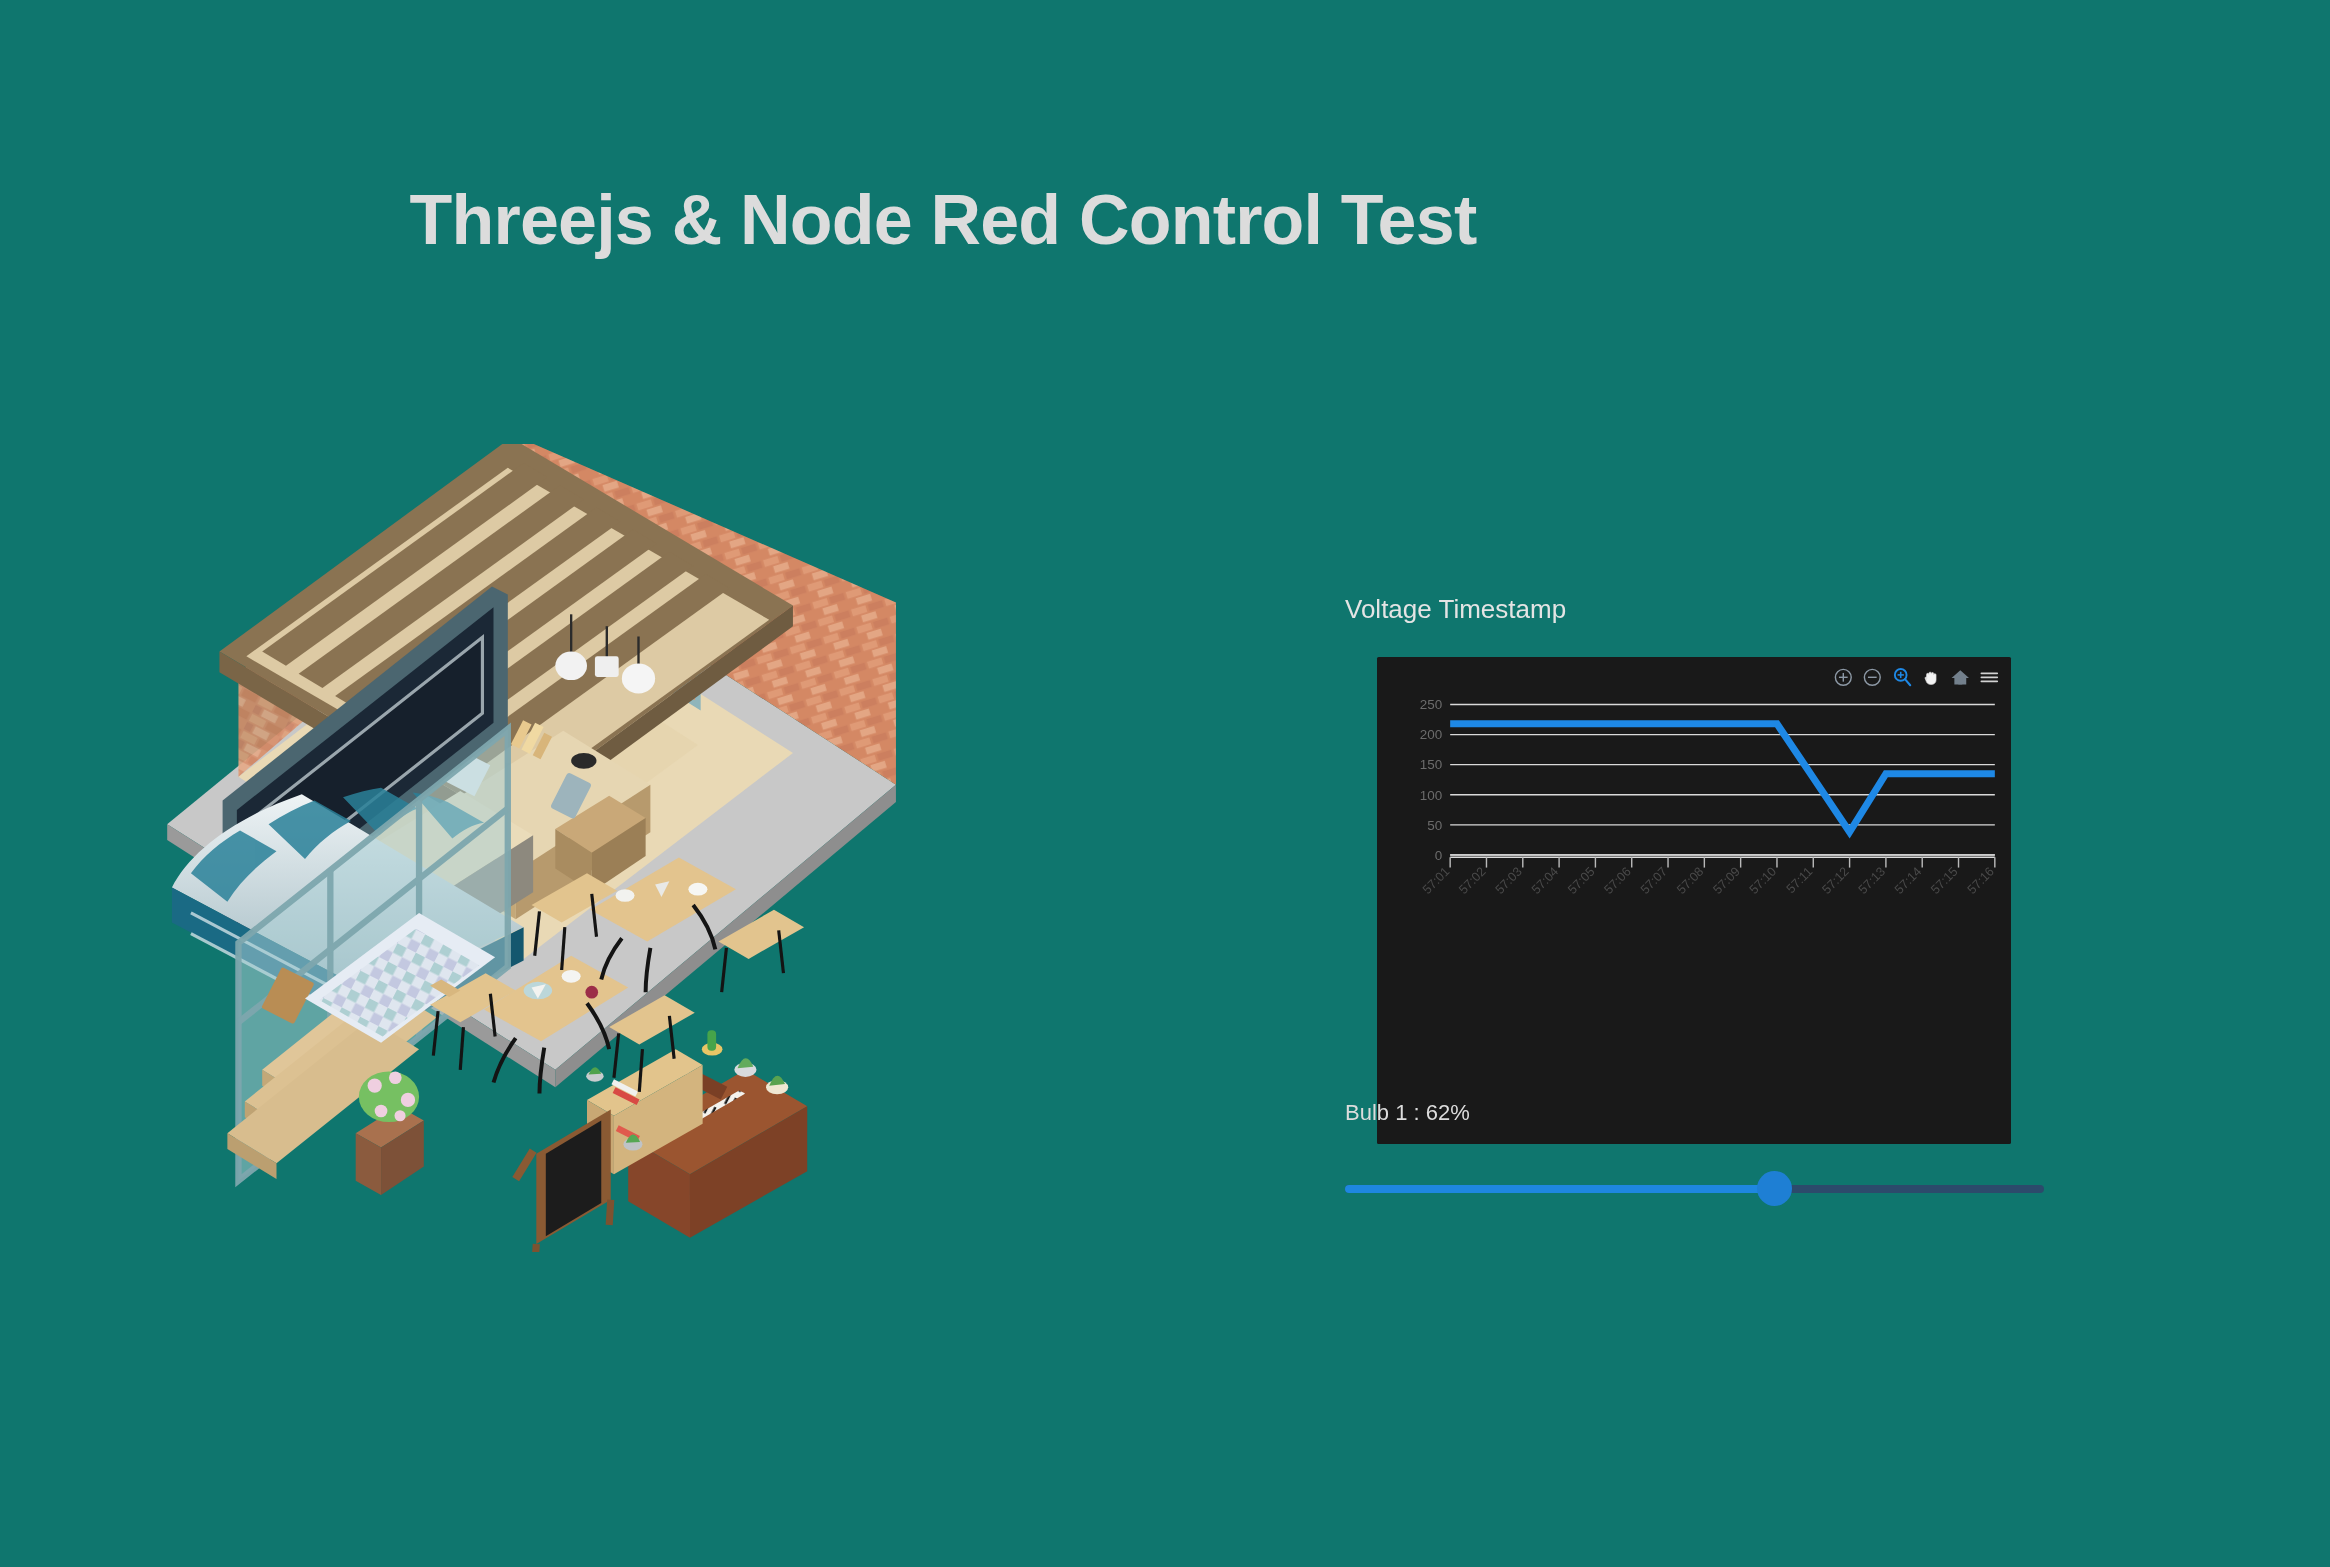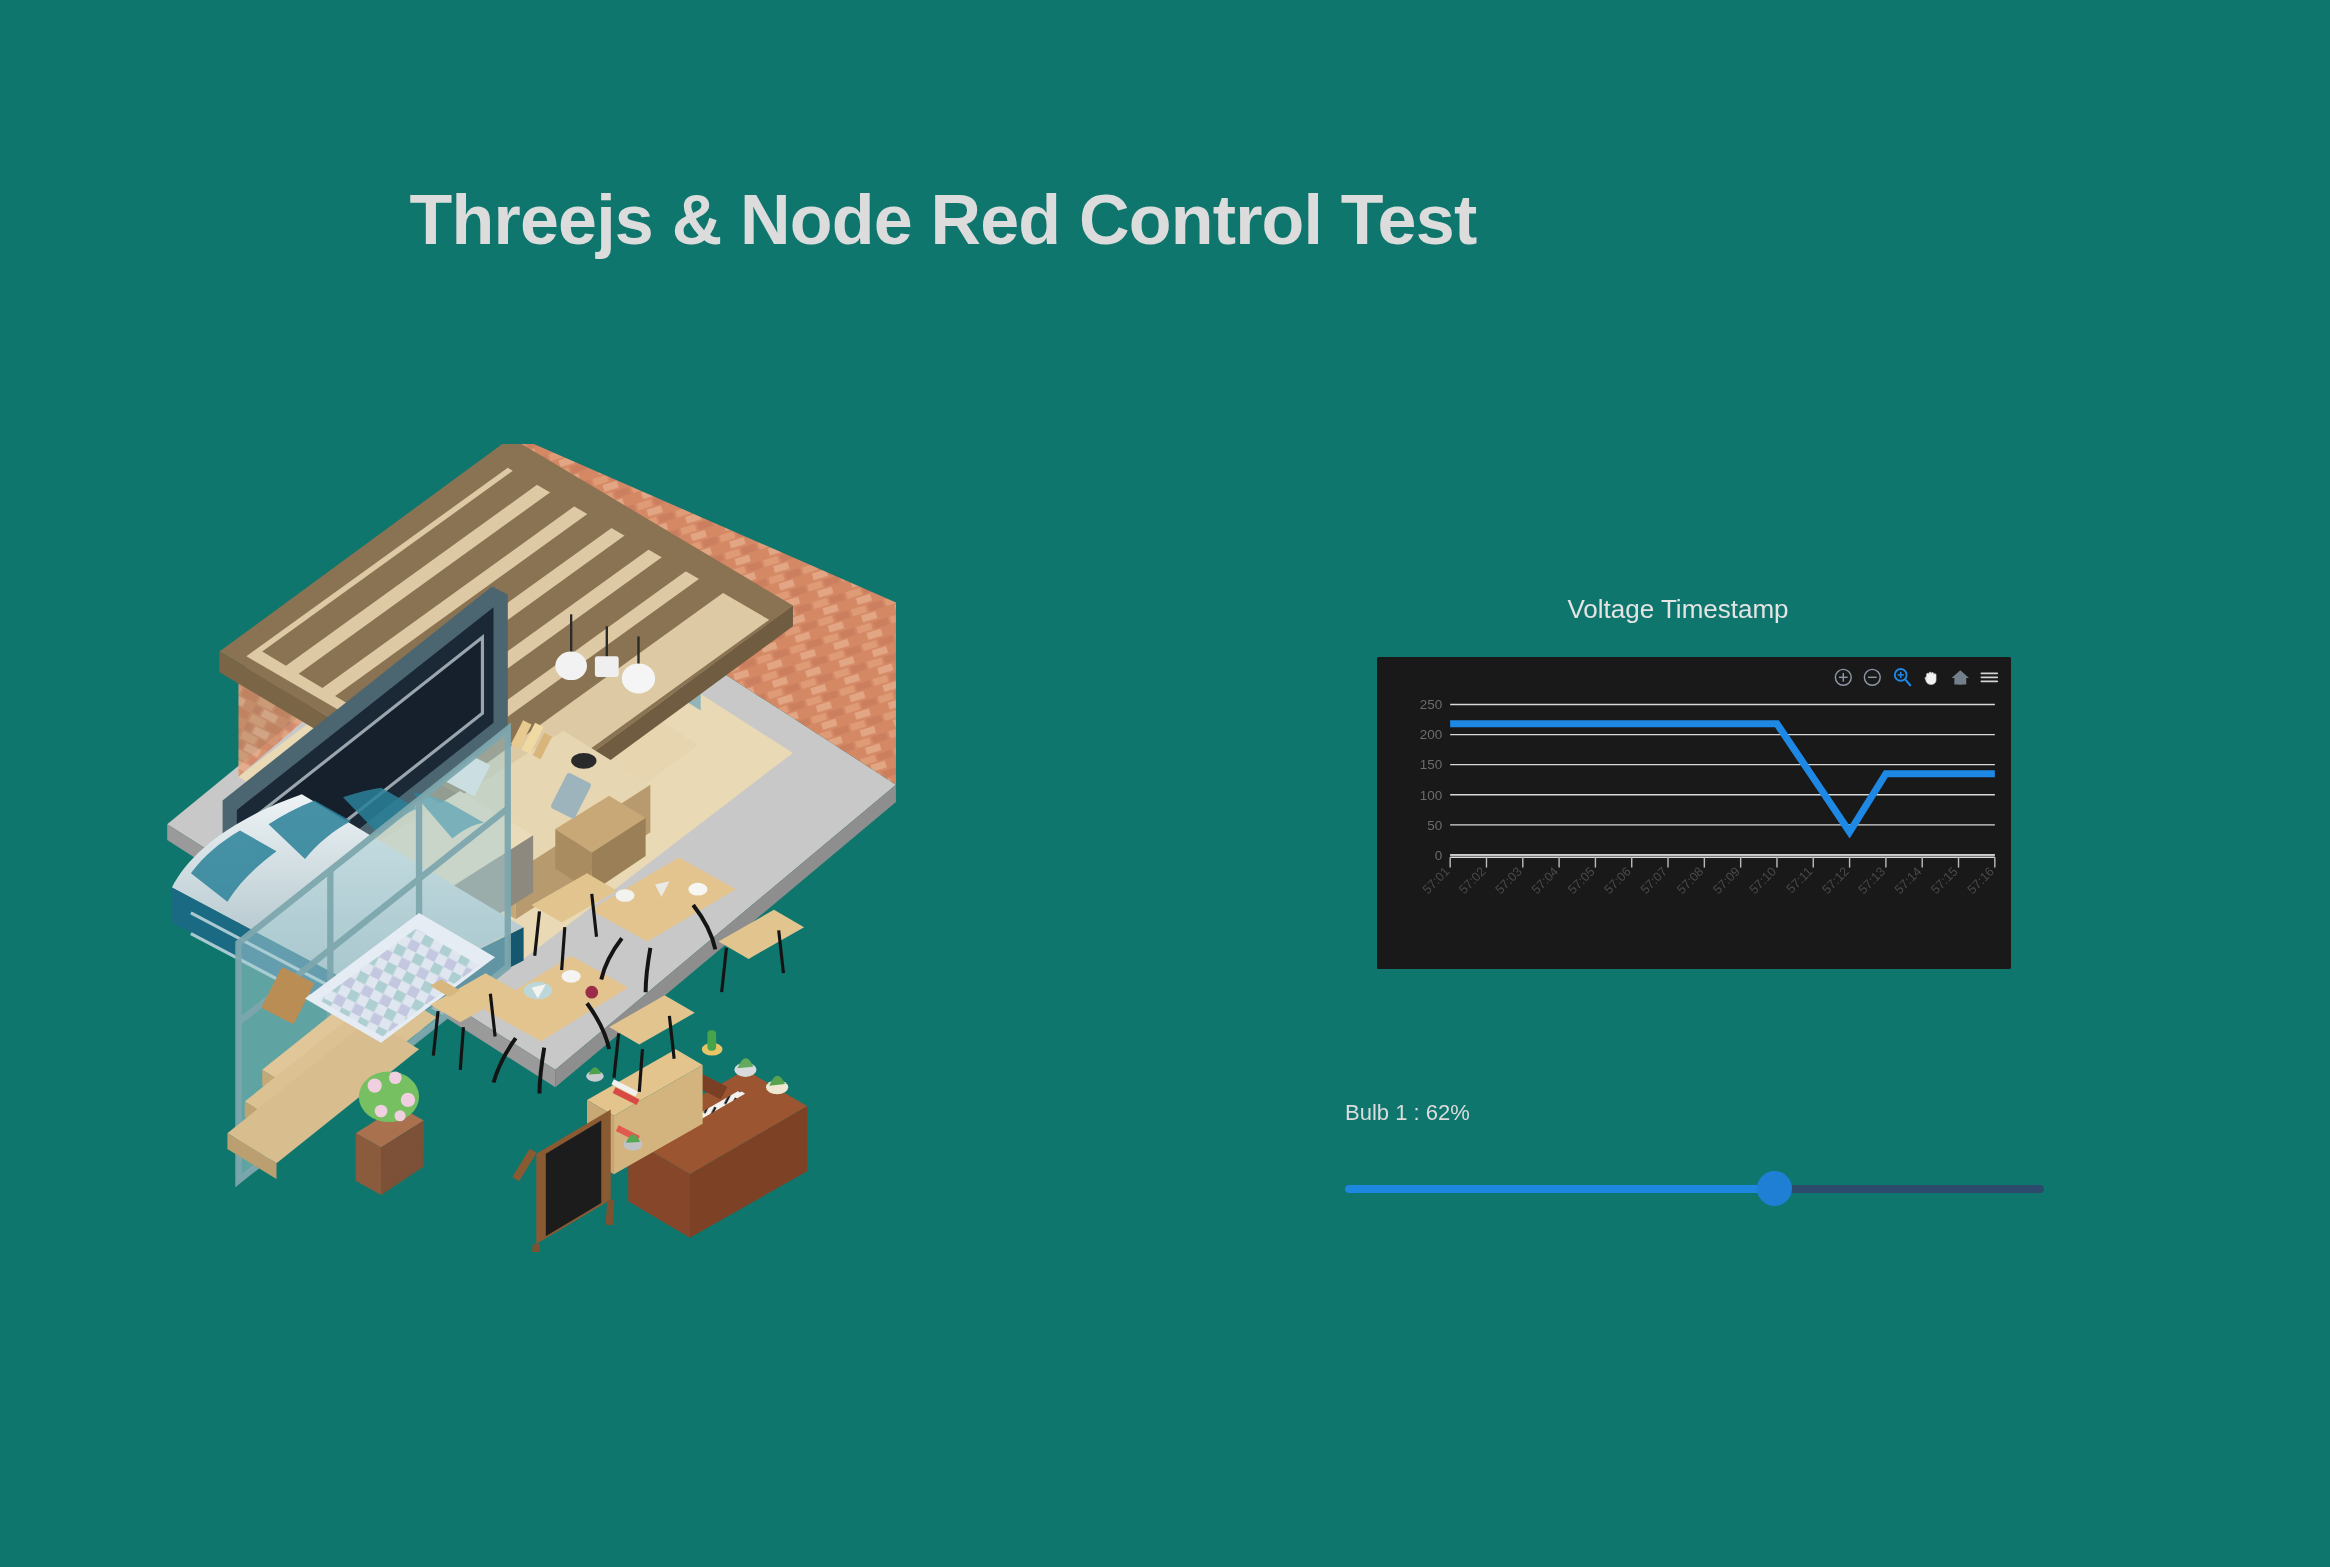--- a/index.html
+++ b/index.html
@@ -48,30 +48,30 @@
   
   #chart-block {
     position: absolute;
     left: 1345px;
     top: 594px;
     width: 713px;
   }
   #chart-title {
     color: #e4e4e4;
     font-size: 26px;
-    text-align: center;
+    text-align: left;
     width: 666px;
     margin-left: 0;
   }
   #chart-panel {
     position: absolute;
     left: 32px;
     top: 63px;
     width: 634px;
-    height: 312px;
+    height: 487px;
     background: #191919;
     border-radius: 1.6px;
   }
   #chart-toolbar {
     position: absolute;
     right: 11px;
     top: 9.5px;
     display: flex;
     align-items: center;
     gap: 8.7px;

